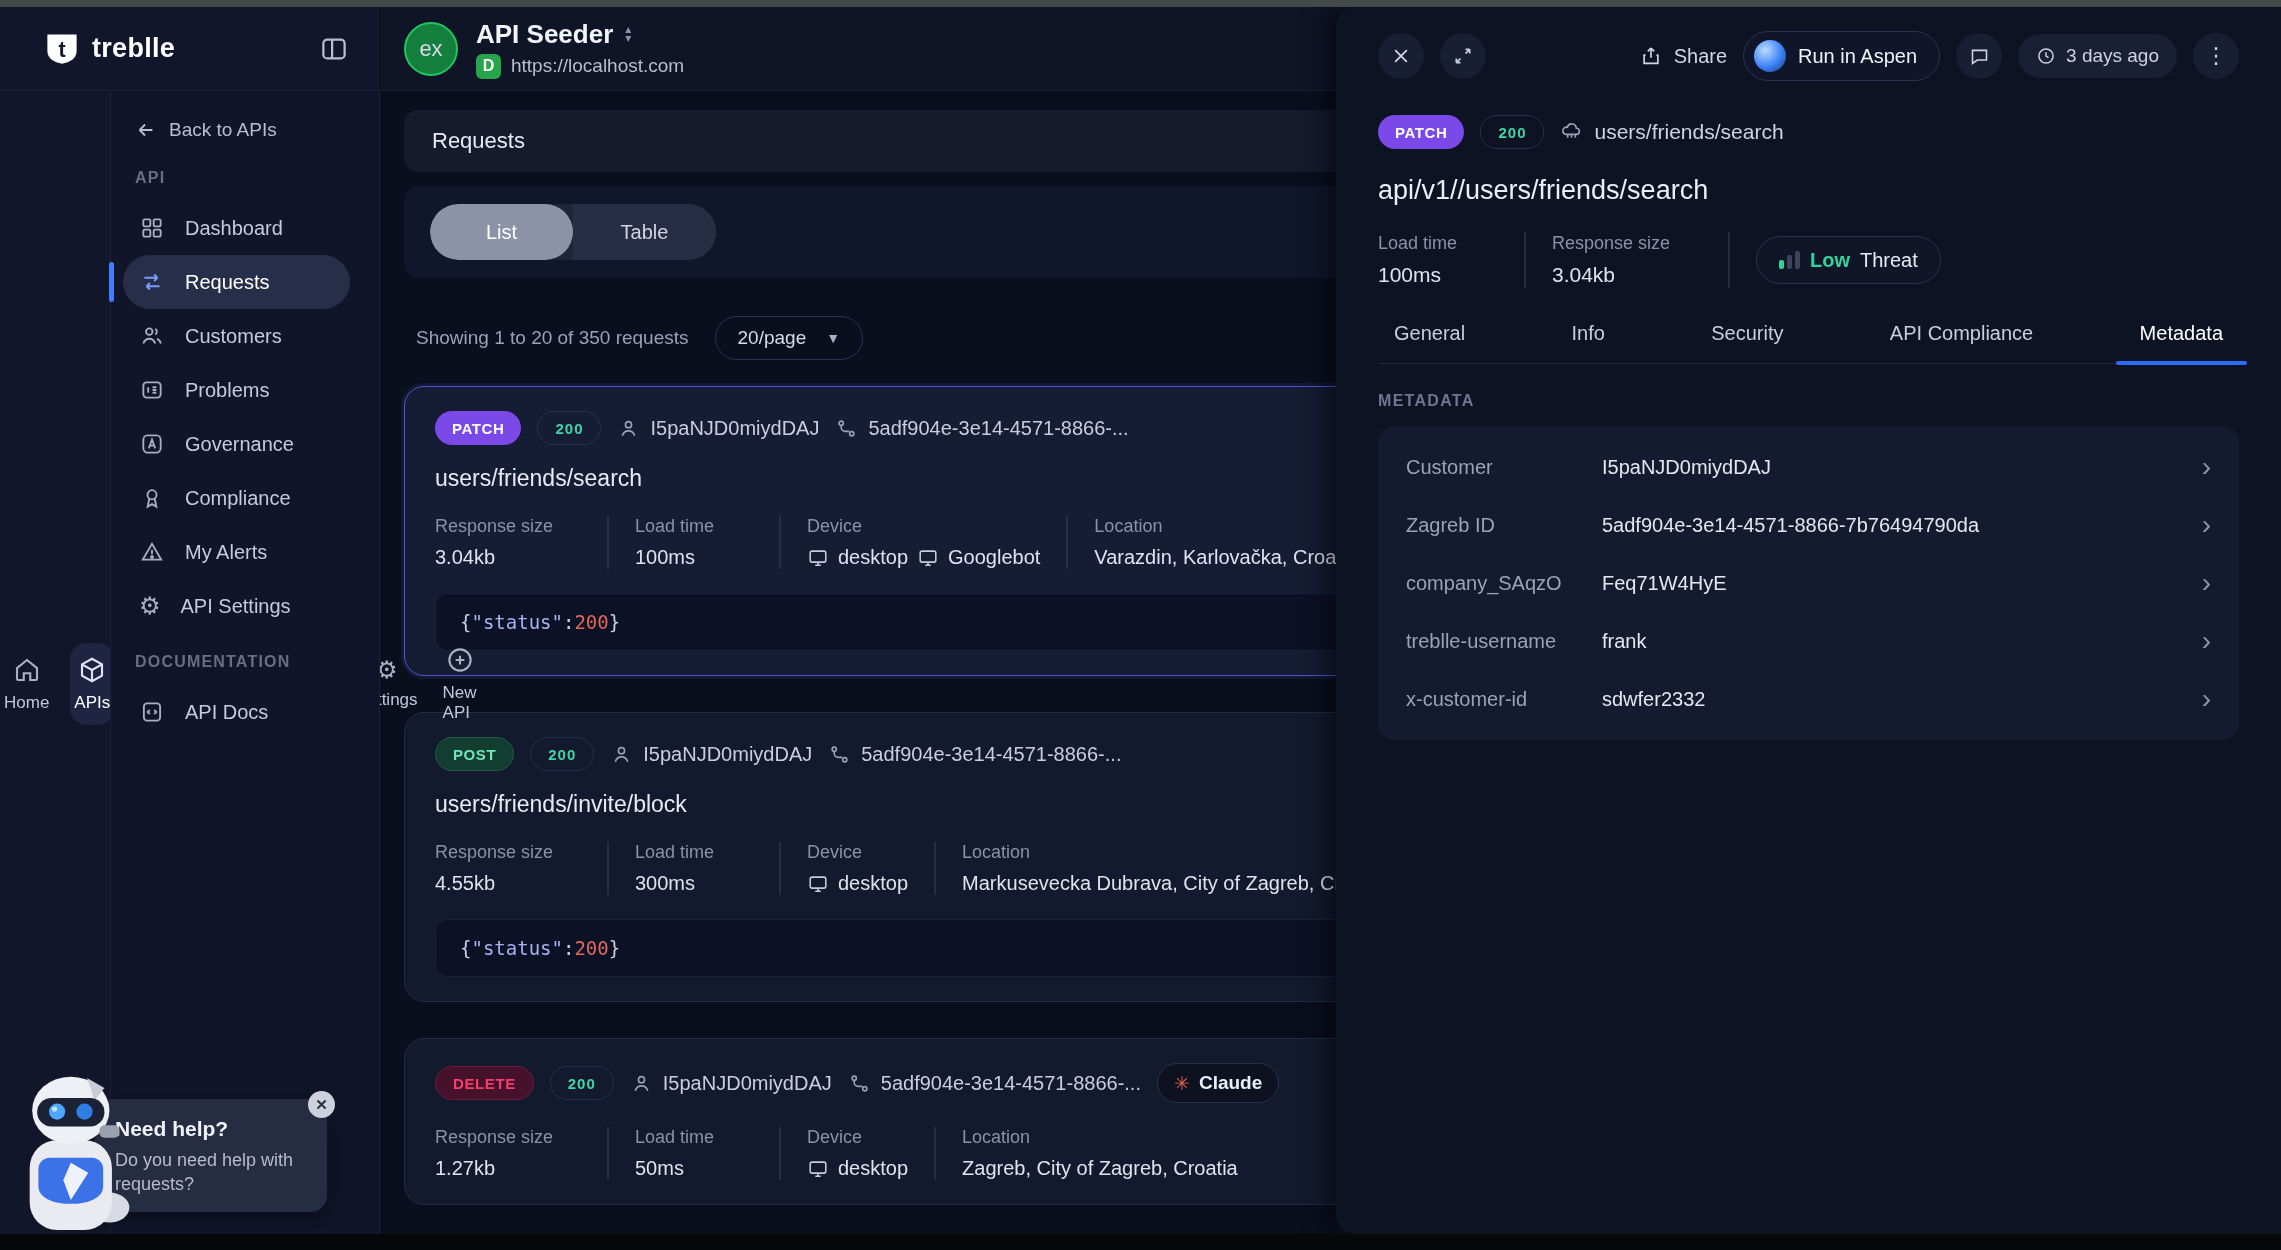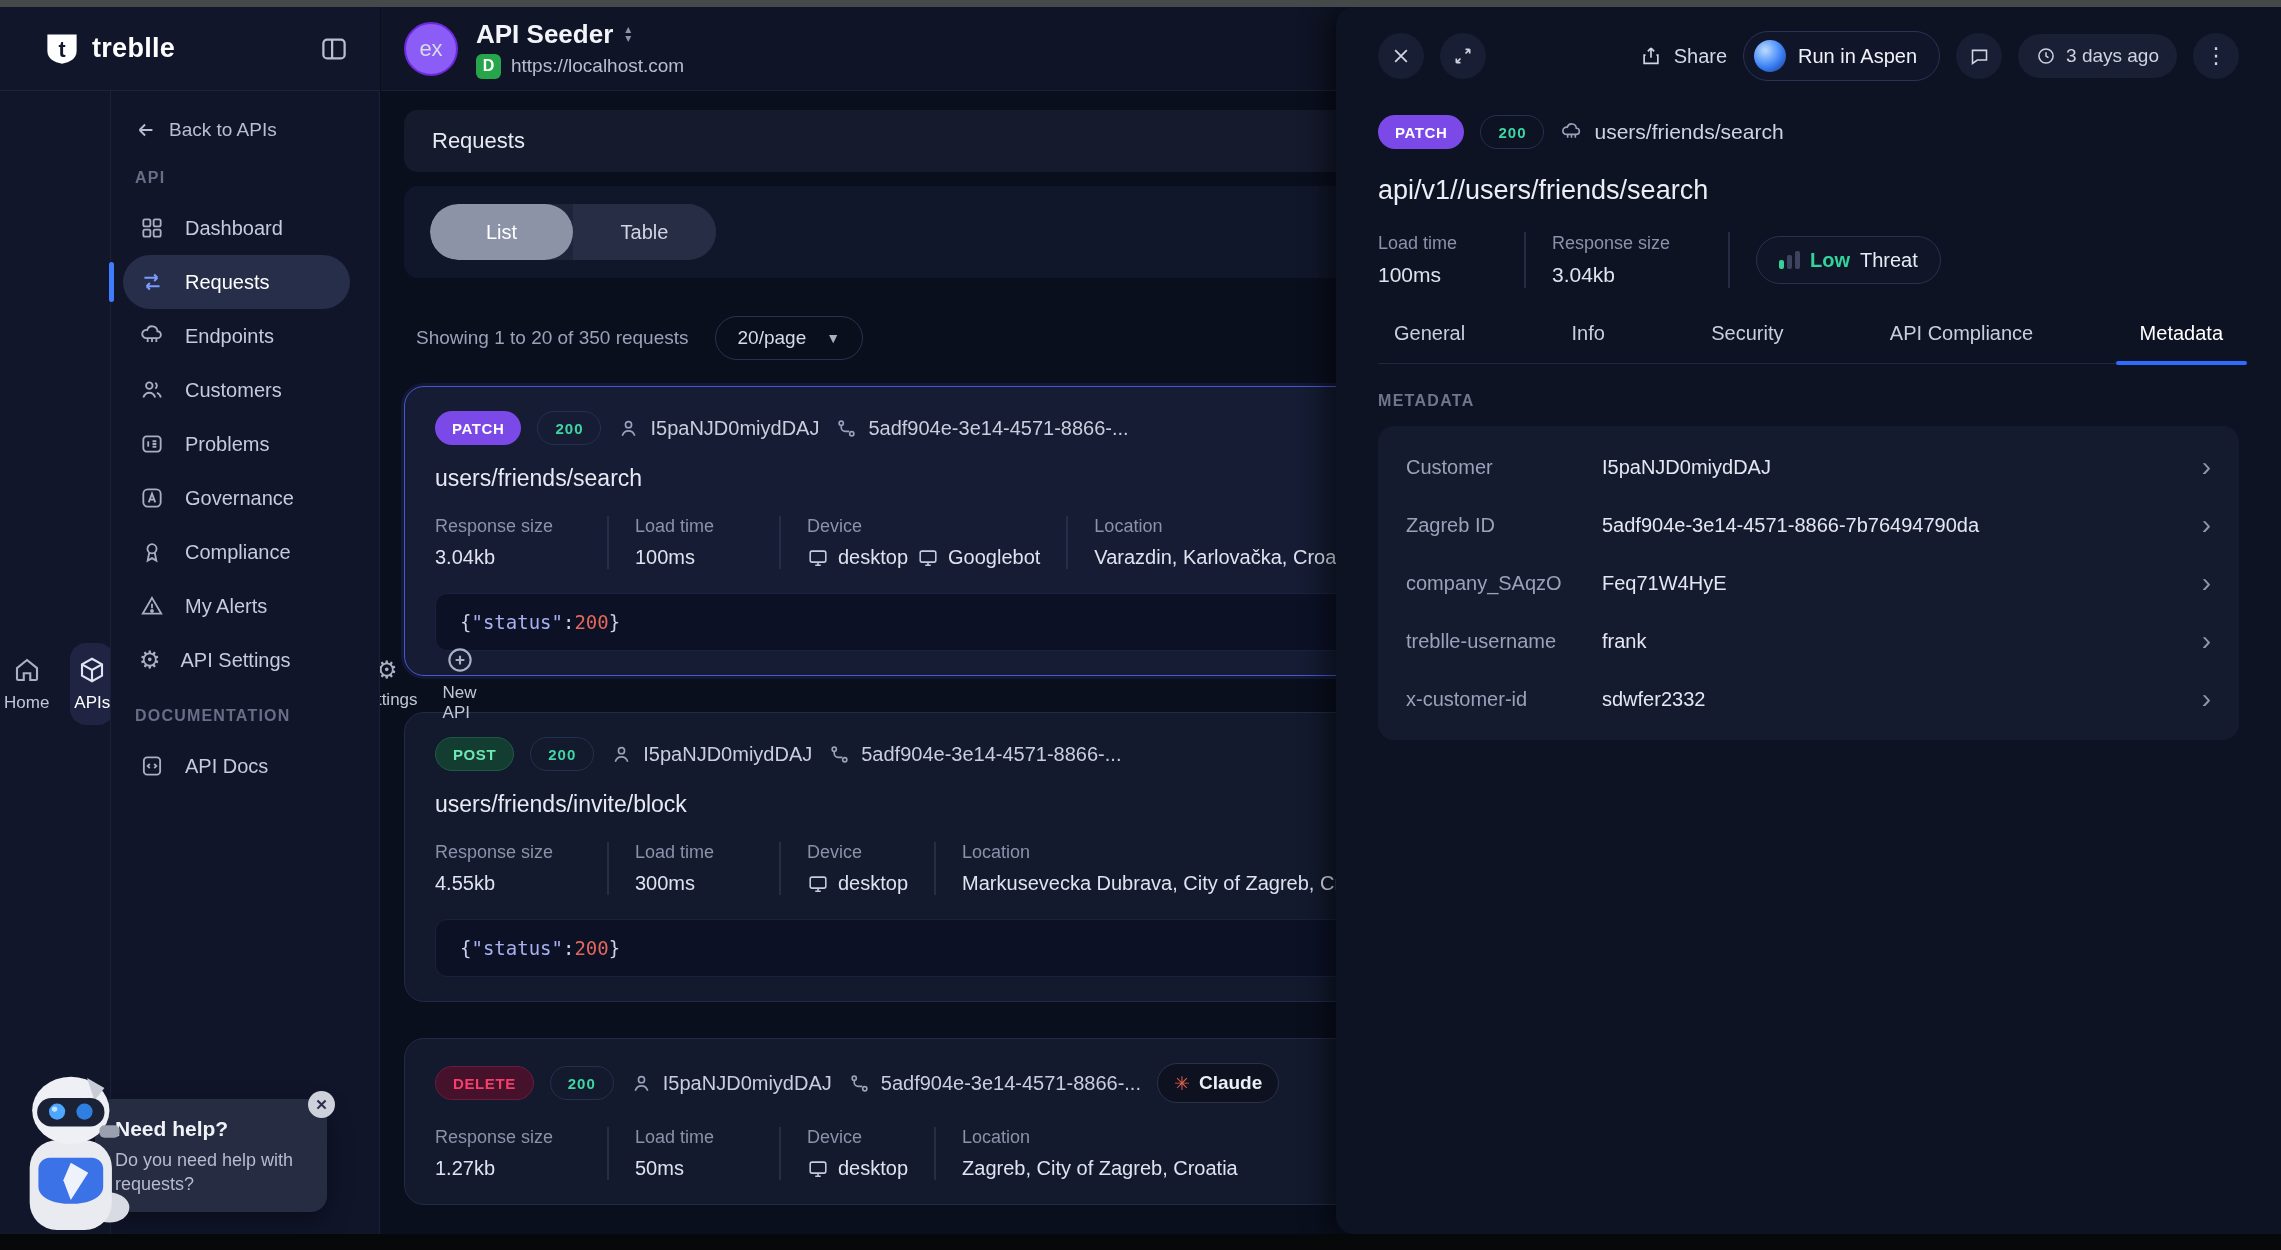--- a/index.html
+++ b/index.html
@@ -30,21 +30,21 @@
   .side-item { position:relative; display:flex; align-items:center; gap:20px; height:54px; padding:0 16px; border-radius:27px; color:#c6cbdc; font-size:20px; cursor:pointer; }
   .side-item svg, .side-item .gear-glyph { color:#a8aec3; flex:0 0 auto; }
   .side-item.active { background:#272e49; color:#fff; }
   .side-item.active svg { color:#7d9bff; }
   .active-bar { position:absolute; left:-14px; top:7px; width:5px; height:40px; border-radius:3px; background:#3f7cff; }
   .gear-glyph { font-size:24px; line-height:1; }
 
   
   .main { position:absolute; left:381px; top:7px; right:0; bottom:16px; background:#0a0f1e; overflow:hidden; }
   .main-header { height:84px; background:#0f1426; border-bottom:1px solid #1b2134; display:flex; align-items:center; gap:18px; padding:0 0 0 23px; }
-  .avatar { width:54px; height:54px; border-radius:50%; border:2px solid #6d28d9; color:#d7dbe8; font-size:22px; display:flex; align-items:center; justify-content:center; background:#8b5cf6; }
+  .avatar { width:54px; height:54px; border-radius:50%; border:2px solid #22c55e; color:#d7dbe8; font-size:22px; display:flex; align-items:center; justify-content:center; background:#15803d; }
   .ht-col { display:flex; flex-direction:column; gap:4px; }
   .ht-row { display:flex; align-items:center; gap:12px; }
   .api-title { font-size:26px; font-weight:600; color:#f2f4fa; }
   .sort-caret { display:flex; flex-direction:column; color:#8d93a8; font-size:12px; line-height:9px; cursor:pointer; }
   .env-row { display:flex; align-items:center; gap:10px; }
   .env-badge { width:25px; height:25px; border-radius:6px; background:#27a54a; color:#fff; font-size:16px; font-weight:bold; display:flex; align-items:center; justify-content:center; }
   .api-url { font-size:19px; color:#b9bece; }
 
   .panel-head { margin:19px 0 0 23px; width:1540px; height:62px; background:#151a2d; border-radius:14px; display:flex; align-items:center; padding:0 28px; }
   .panel-title { font-size:22px; color:#e8eaf3; }
@@ -247,29 +247,20 @@
           <svg class="ic" width="26" height="26" viewBox="0 0 24 24" fill="none" stroke="currentColor" stroke-width="1.9">
             <path d="M5 8h12m0 0-3-3m3 3-3 3"></path>
             <path d="M19 16H7m0 0 3-3m-3 3 3 3"></path>
           </svg>
         </span>
       <span>Requests</span>
     </div>
     <div class="side-item">
       <span>
           <svg class="ic" width="26" height="26" viewBox="0 0 24 24" fill="none" stroke="currentColor" stroke-width="1.7">
-            <path d="M7 14a3.8 3.8 0 1 1 .6-7.5A4.8 4.8 0 0 1 17 7.6 3.2 3.2 0 0 1 17 14z"></path>
-            <path d="M8 14v3.5M12 14v3.5M16 14v3.5"></path>
-          </svg>
-        </span>
-      <span>Endpoints</span>
-    </div>
-    <div class="side-item">
-      <span>
-          <svg class="ic" width="26" height="26" viewBox="0 0 24 24" fill="none" stroke="currentColor" stroke-width="1.7">
             <circle cx="9.5" cy="8" r="3"></circle>
             <path d="M4 19c1-3 3.1-4.5 5.5-4.5S14 16 15 19"></path>
             <path d="M15 5.4a3 3 0 0 1 0 5.2M16.5 14.7c1.8.5 3 1.9 3.7 4.3"></path>
           </svg>
         </span>
       <span>Customers</span>
     </div>
     <div class="side-item">
       <span>
           <svg class="ic" width="26" height="26" viewBox="0 0 24 24" fill="none" stroke="currentColor" stroke-width="1.7">

